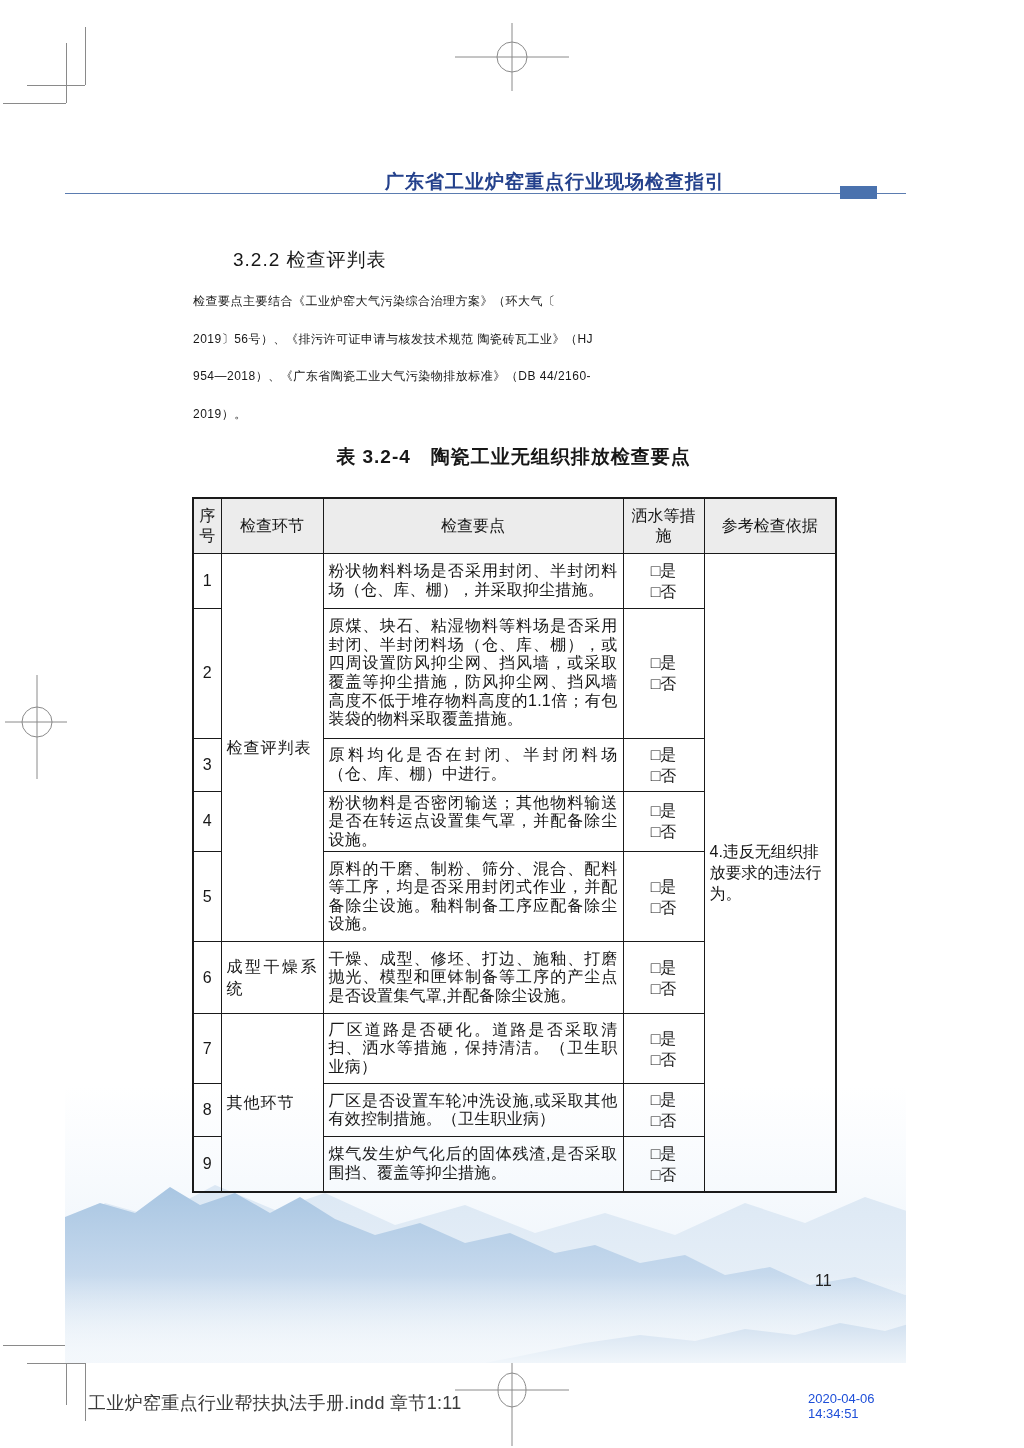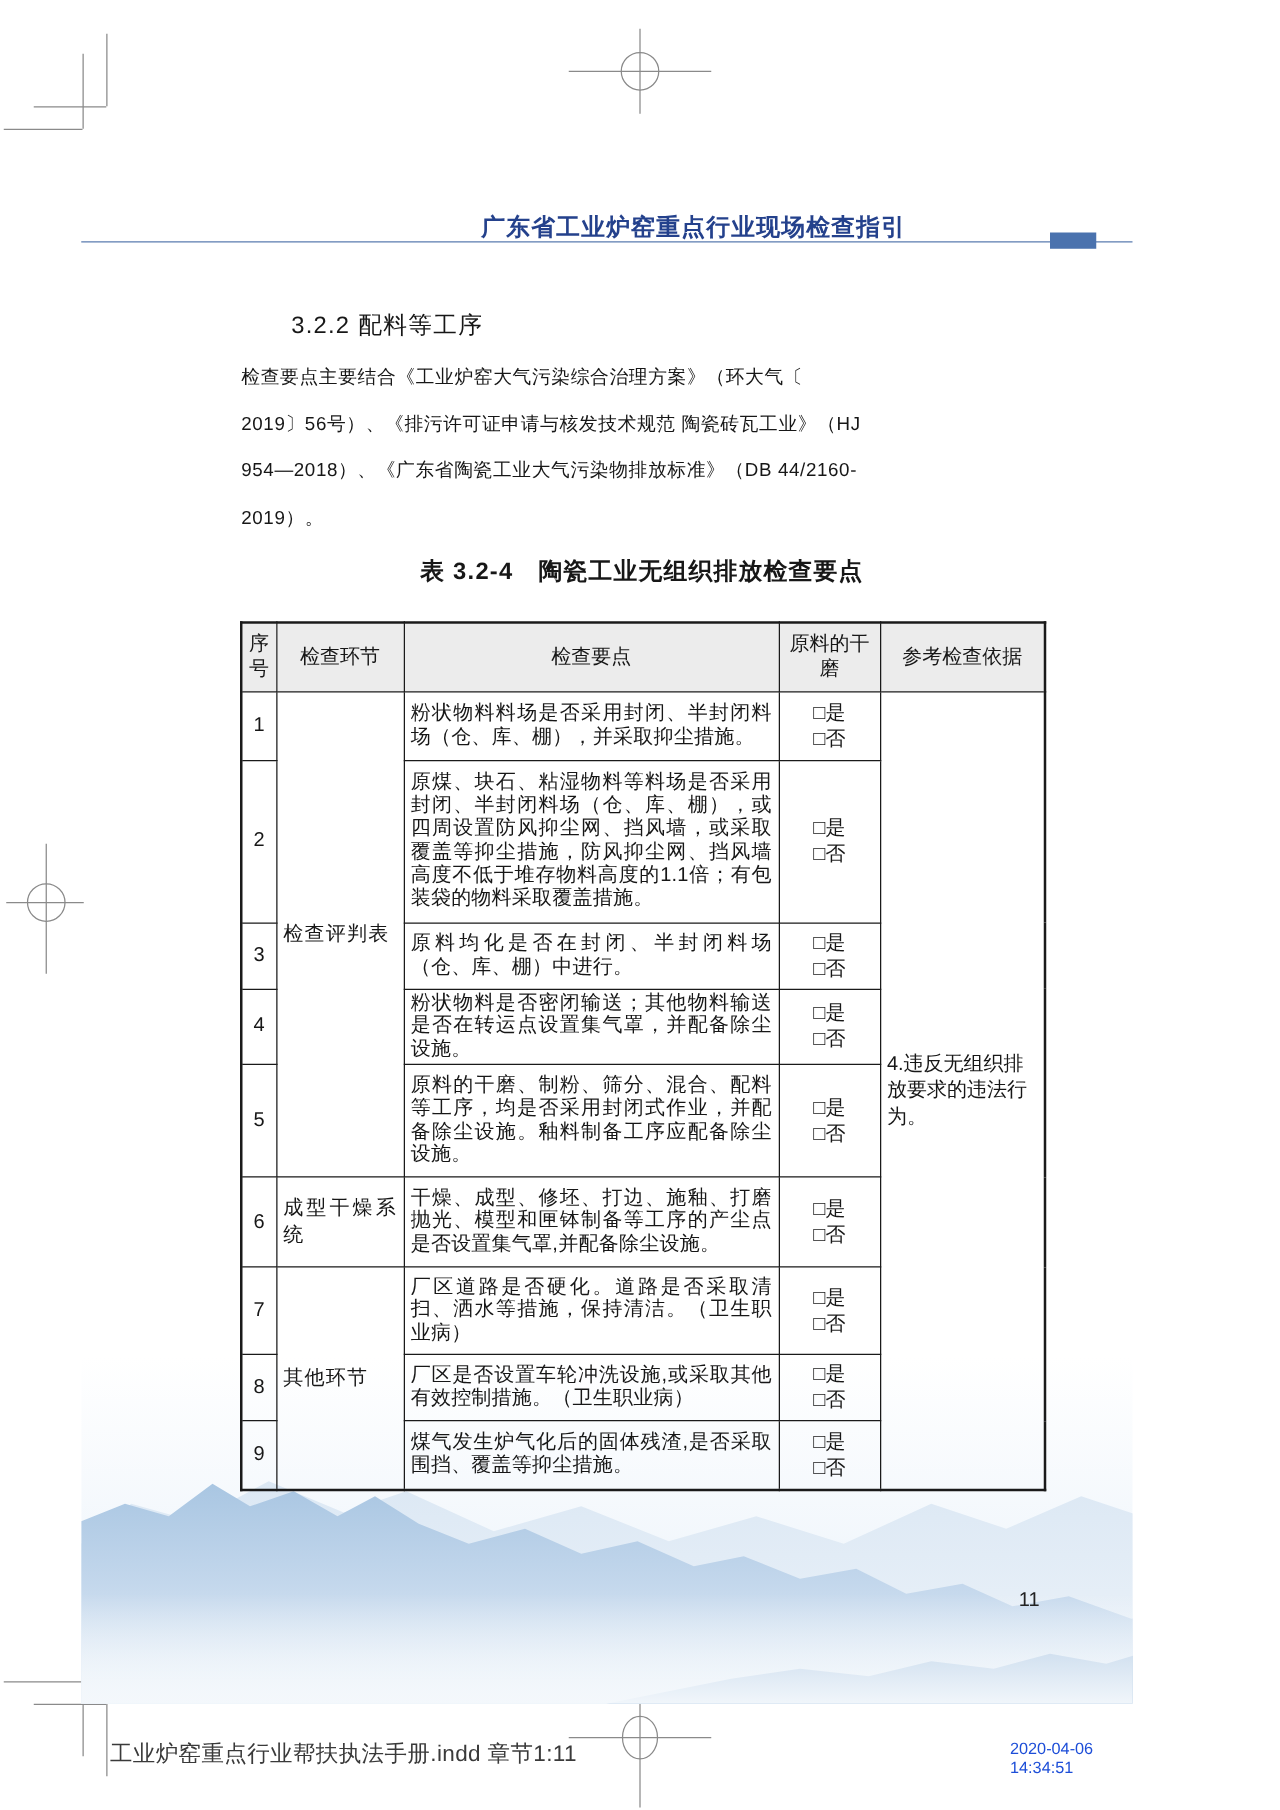--- a/index.html
+++ b/index.html
@@ -14,21 +14,21 @@
   .regmark { position: absolute; }
 
   
   .header-title { position: absolute; top: 169px; right: 181px; font-size: 19px; font-weight: bold;
                   color: #24418c; letter-spacing: 1px; white-space: nowrap; }
   .header-rule { position: absolute; top: 193px; left: 65px; width: 893px; height: 1px; background: #5b7cb0; }
   .header-accent { position: absolute; top: 186px; left: 840px; width: 37px; height: 13px; background: #4a72ae; }
 
   
   .section-heading { position: absolute; top: 247px; left: 233px; font-size: 19px; color: #171717; letter-spacing: 1px; }
-  .para { position: absolute; left: 193px; top: 283px; width: 655px; font-size: 15px; color: #171717; }
+  .para { position: absolute; left: 193px; top: 283px; width: 655px; font-size: 12px; color: #171717; }
   .para .pline { height: 37.5px; line-height: 37.5px; letter-spacing: 0.5px; white-space: nowrap; }
 
   .table-caption { position: absolute; top: 444px; left: 192px; width: 643px; text-align: center;
                    font-size: 19px; font-weight: bold; color: #171717; letter-spacing: 1px; }
 
   
   .check-table { position: absolute; top: 497px; left: 192px; width: 643px; border-collapse: collapse;
                  table-layout: fixed; font-size: 16px; color: #171717; }
   .check-table td, .check-table th { border: 1px solid #1a1a1a; padding: 2px 5px; vertical-align: middle;
                  font-weight: normal; overflow: hidden; }
@@ -124,21 +124,21 @@
     <path d="M0,150 L40,118 90,132 150,100 210,125 260,108 330,140 400,120 470,148 540,128 610,150 680,118 740,138 800,112 860,132 893,120 L893,278 L0,278 Z" fill="url(#far)"></path>
     <path d="M0,132 L35,118 70,128 105,102 135,120 170,108 205,128 235,112 270,134 310,150 355,138 400,158 445,148 490,168 530,160 575,178 620,170 660,190 705,182 745,200 790,192 840,210 893,200 L893,278 L0,278 Z" fill="url(#main)"></path>
     <path d="M420,278 L470,268 520,258 575,250 630,256 680,244 730,250 775,238 820,246 860,234 893,240 L893,278 Z" fill="#9dbddd" opacity="0.85"></path>
     <rect x="0" y="190" width="893" height="88" fill="url(#fog)"></rect>
   </svg>
 
   <div class="header-title">广东省工业炉窑重点行业现场检查指引</div>
   <div class="header-rule"></div>
   <div class="header-accent"></div>
 
-  <div class="section-heading">3.2.2 配料等工序</div>
+  <div class="section-heading">3.2.2 检查评判表</div>
   <div class="para">
     <div class="pline">检查要点主要结合《工业炉窑大气污染综合治理方案》（环大气〔</div>
     <div class="pline">2019〕56号）、《排污许可证申请与核发技术规范 陶瓷砖瓦工业》（HJ</div>
     <div class="pline">954—2018）、《广东省陶瓷工业大气污染物排放标准》（DB 44/2160-</div>
     <div class="pline">2019）。</div>
   </div>
 
   <div class="table-caption">表 3.2-4　陶瓷工业无组织排放检查要点</div>
 
   <table class="check-table">
@@ -147,21 +147,21 @@
         <col style="width:102px">
         <col style="width:300px">
         <col style="width:81px">
         <col style="width:132px">
     </colgroup>
     <thead>
       <tr style="height:55px">
         <th>序号</th>
         <th>检查环节</th>
         <th>检查要点</th>
-        <th>原料的干磨</th>
+        <th>洒水等措施</th>
         <th>参考检查依据</th>
       </tr>
     </thead>
     <tbody>
       <tr style="height:55px">
         <td class="cell-no">1</td>
         <td class="cell-stage" rowspan="5">检查评判表</td>
         <td class="cell-point">粉状物料料场是否采用封闭、半封闭料场（仓、库、棚），并采取抑尘措施。</td>
         <td class="cell-status">
           <div>□是</div>

